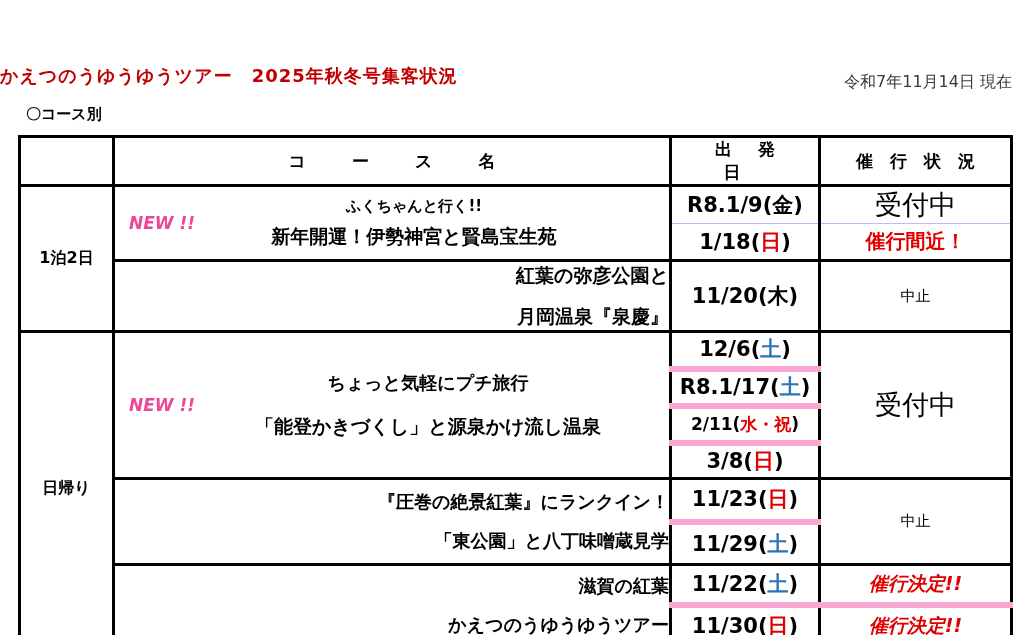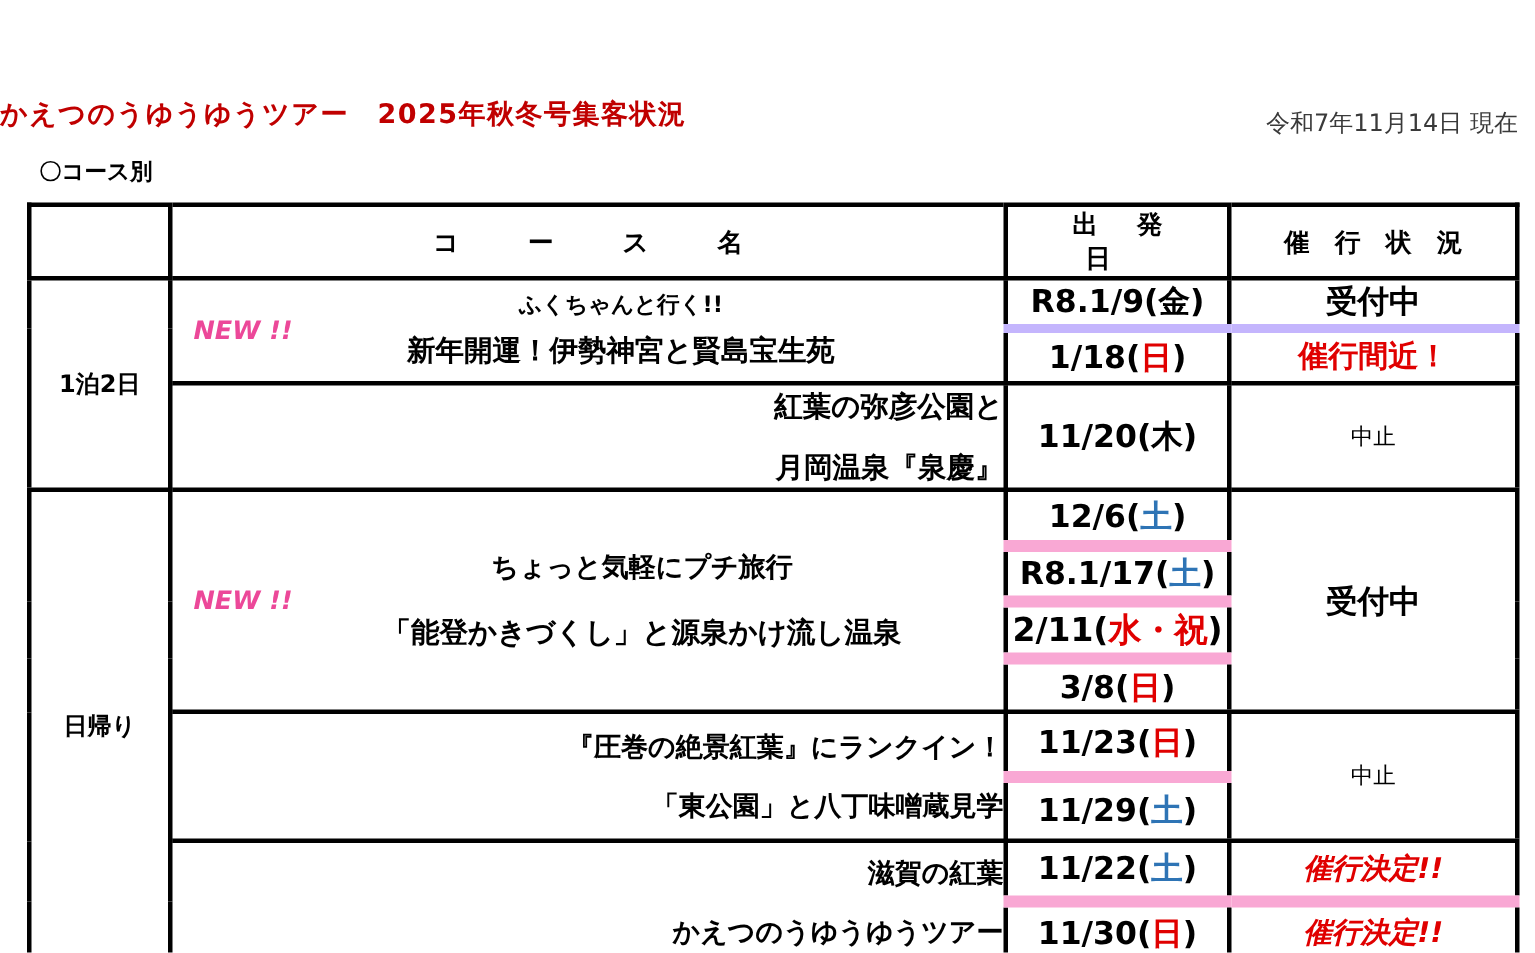--- a/index.html
+++ b/index.html
@@ -19,22 +19,22 @@
     position:absolute;top:105px;left:26px;font-size:15px;font-weight:bold;
   }
   table.status-table{
     position:absolute;left:18px;top:135px;width:992px;
     border-collapse:collapse;table-layout:fixed;
     border:3px solid #000;
   }
   td{vertical-align:middle;text-align:center;padding:0;overflow:hidden;}
   .br{border-right:3px solid #000;}
   .bb3{border-bottom:3px solid #000;}
-  .bb1{border-bottom:8px solid #f9a8d4;}
-  .bbg{border-bottom:6px solid #c4b5fd;}
+  .bb1{border-bottom:6px solid #f9a8d4;}
+  .bbg{border-bottom:1px solid #c4b5fd;}
   tr.h-hdr{height:32px;} tr.h-r1{height:33px;} tr.h-r2{height:37px;}
   tr.h-r3{height:71px;} tr.h-r4{height:37px;} tr.h-r5{height:37px;}
   tr.h-r6{height:37px;} tr.h-r7{height:36px;} tr.h-r8{height:43px;}
   tr.h-r9{height:43px;} tr.h-r10{height:40px;} tr.h-r11{height:41px;}
   .hd{font-size:17px;font-weight:bold;}
   .hd-course{letter-spacing:46px;text-indent:46px;}
   .hd-dep{letter-spacing:26px;text-indent:26px;}
   .hd-st{letter-spacing:17px;text-indent:17px;}
   .cat{font-size:16px;font-weight:bold;}
   td.course{position:relative;}
@@ -42,25 +42,25 @@
     display:flex;flex-direction:column;justify-content:center;align-items:center;
     height:100%;font-weight:bold;padding-left:44px;
   }
   .gap-s{gap:8px;} .gap-m{gap:15px;align-items:flex-end;} .gap-l{gap:19px;margin-left:28px;}
   .s15{font-size:15px;} .s18{font-size:18px;} .s19{font-size:19px;}
   .new-badge{
     position:absolute;left:14px;top:50%;transform:translateY(-50%);
     color:#ec4899;font-style:italic;font-weight:bold;font-size:17px;
   }
   .date{font-size:21px;font-weight:bold;white-space:nowrap;}
-  .date.small{font-size:22px;}
+  .date.small{font-size:17px;}
   .day[data-color="red"]{color:#e00000;}
   .day[data-color="blue"]{color:#2e74b5;}
   .day[data-color="black"]{color:#000;}
-  .st{font-size:21px;font-weight:bold;}
+  .st{font-size:27px;font-weight:normal;}
   .st-red{font-size:20px;font-weight:bold;color:#e00000;}
   .st-small{font-size:15px;font-weight:normal;}
   .st-red18{font-size:19px;font-weight:bold;color:#e00000;font-style:italic;}
 </style>
 </head>
 <body>
 
 <div class="page-title">かえつのうゆうゆうツアー　2025年秋冬号集客状況</div>
 <div class="as-of">令和7年11月14日 現在</div>
 <div class="section-label">〇コース別</div>

